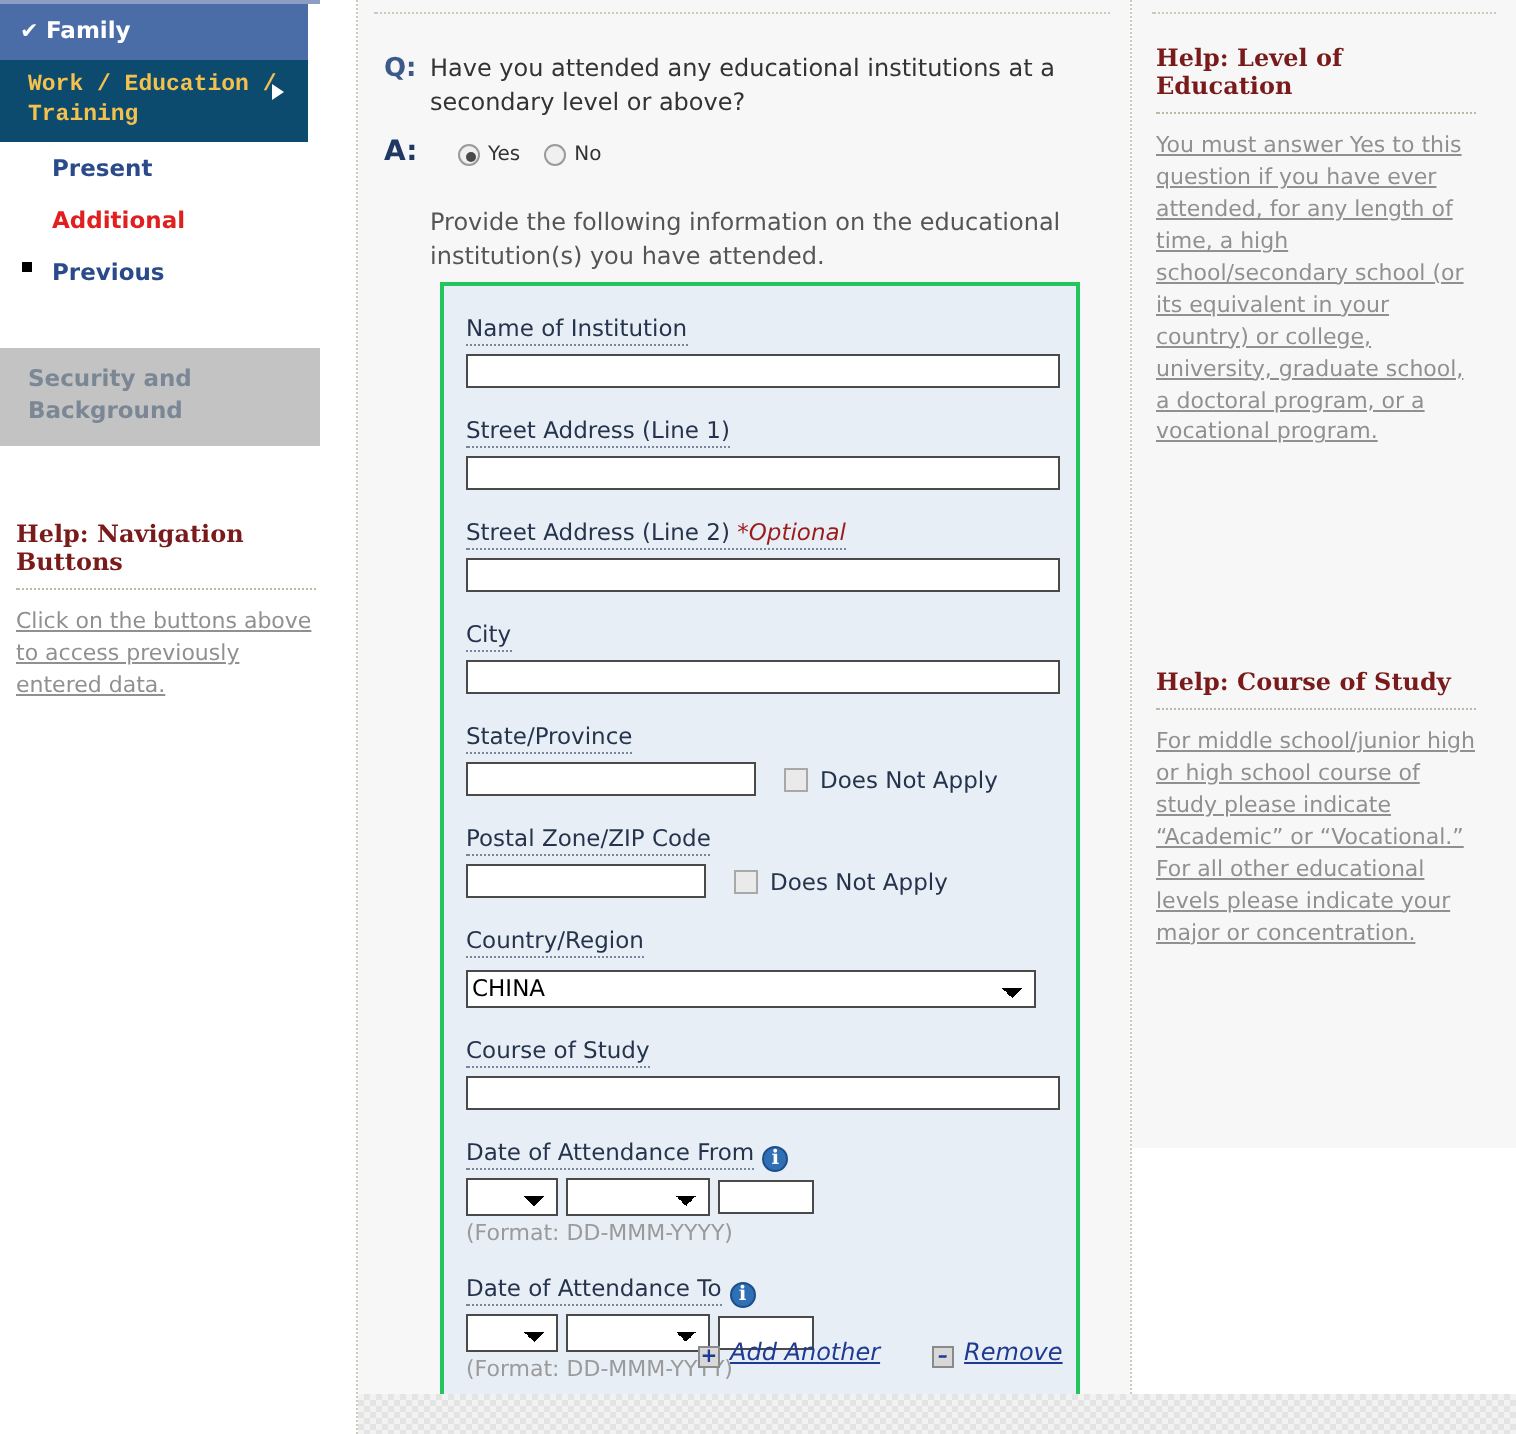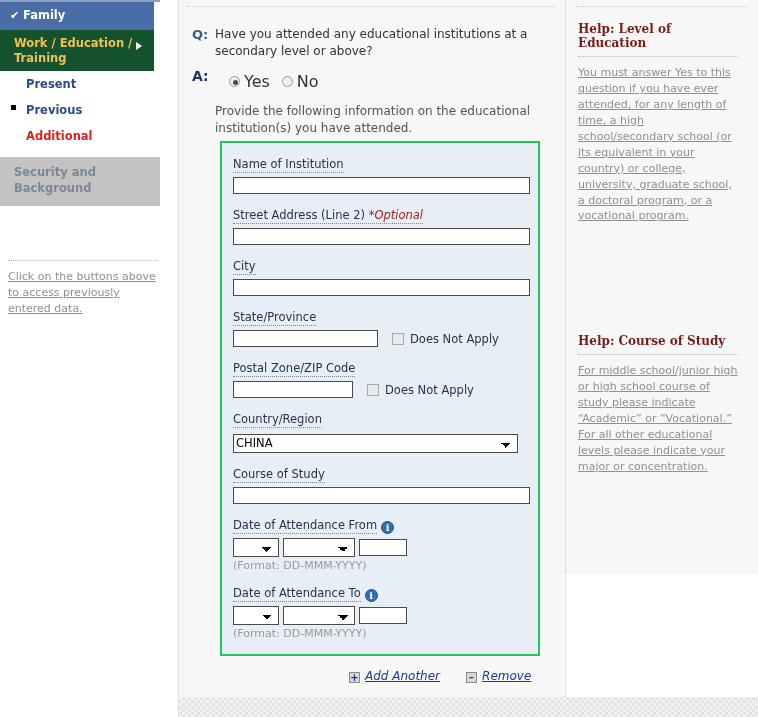--- a/index.html
+++ b/index.html
@@ -42,25 +42,26 @@
   }
   .nav-check {
     display: inline-block;
     width: 13px;
     color: #ffffff;
     font-weight: bold;
     font-size: 11px;
     margin-left: -4px;
   }
   .nav-current {
-    background: #14532d;
+    background: #0c4a6e;
     color: #f2c14e;
     min-height: 38px;
     padding-top: 6px;
     padding-bottom: 6px;
+    font-family: Liberation Mono, monospace;
   }
   .nav-arrow {
     position: absolute;
     right: 12px; top: 12px;
     width: 0; height: 0;
     border-left: 6px solid #ffffff;
     border-top: 4px solid transparent;
     border-bottom: 4px solid transparent;
   }
   .sub-item {
@@ -79,21 +80,21 @@
     background: #000000;
   }
   .nav-disabled {
     background: #c3c3c3;
     color: #7b8794;
     font-size: 11.5px;
     font-weight: bold;
     line-height: 1.32;
     padding: 8px 10px 10px 14px;
     width: 160px;
-    margin-top: 8px;
+    margin-top: 25px;
     min-height: 40px;
   }
 
   
   #nav-help {
     position: absolute;
     left: 8px; top: 260px;
     width: 150px;
   }
   .help-title {
@@ -174,21 +175,21 @@
   }
   .radio.checked::after {
     content: "";
     position: absolute;
     left: 2.5px; top: 2.5px;
     width: 5px; height: 5px;
     border-radius: 50%;
     background: #4a4a4a;
   }
   .radio-label {
-    font-size: 16px;
+    font-size: 10px;
     color: #333333;
     margin-right: 12px;
     vertical-align: middle;
   }
   #cn-note {
     position: absolute;
     left: 143px; top: 67px;
     font-family: "DejaVu Sans", sans-serif;
     font-size: 19px;
     font-weight: bold;
@@ -380,34 +381,35 @@
 
     <div class="nav-item nav-current">
       <span>Work / Education / Training</span>
       <span class="nav-arrow"></span>
     </div>
 
     <div class="sub-item">
       <span>Present</span>
     </div>
 
+    <div class="sub-item additional">
+      <span>Additional</span>
+    </div>
+
     <div class="sub-item">
       <span class="sub-bullet"></span>
       <span>Previous</span>
     </div>
 
-    <div class="sub-item additional">
-      <span>Additional</span>
-    </div>
-
     <div class="nav-disabled">
       <span>Security and Background</span>
     </div>
 
     <div id="nav-help">
+      <div class="help-title">Help: Navigation Buttons</div>
       <div class="help-rule"></div>
       <div class="help-body">Click on the buttons above to access previously entered data.</div>
     </div>
   </div>
 
   <div class="vsep" id="vsep-left"></div>
 
   <div id="main">
     <div id="main-top-rule"></div>
 
@@ -425,20 +427,24 @@
 
     <div id="instruction">Provide the following information on the educational institution(s) you have attended.</div>
 
     <div id="form-panel">
 
       <div class="field">
         <div class="f-label">Name of Institution</div>
         <input class="txt w-full" type="text" value="" style="">
       </div>
 
+      <div class="field">
+        <div class="f-label">Street Address (Line 1)</div>
+        <input class="txt w-full" type="text" value="" style="">
+      </div>
 
       <div class="field">
         <div class="f-label"><span>Street Address (Line 2)</span> <span class="optional">*Optional</span></div>
         <input class="txt w-full" type="text" value="" style="">
       </div>
 
       <div class="field">
         <div class="f-label">City</div>
         <input class="txt w-full" type="text" value="" style="">
       </div>

